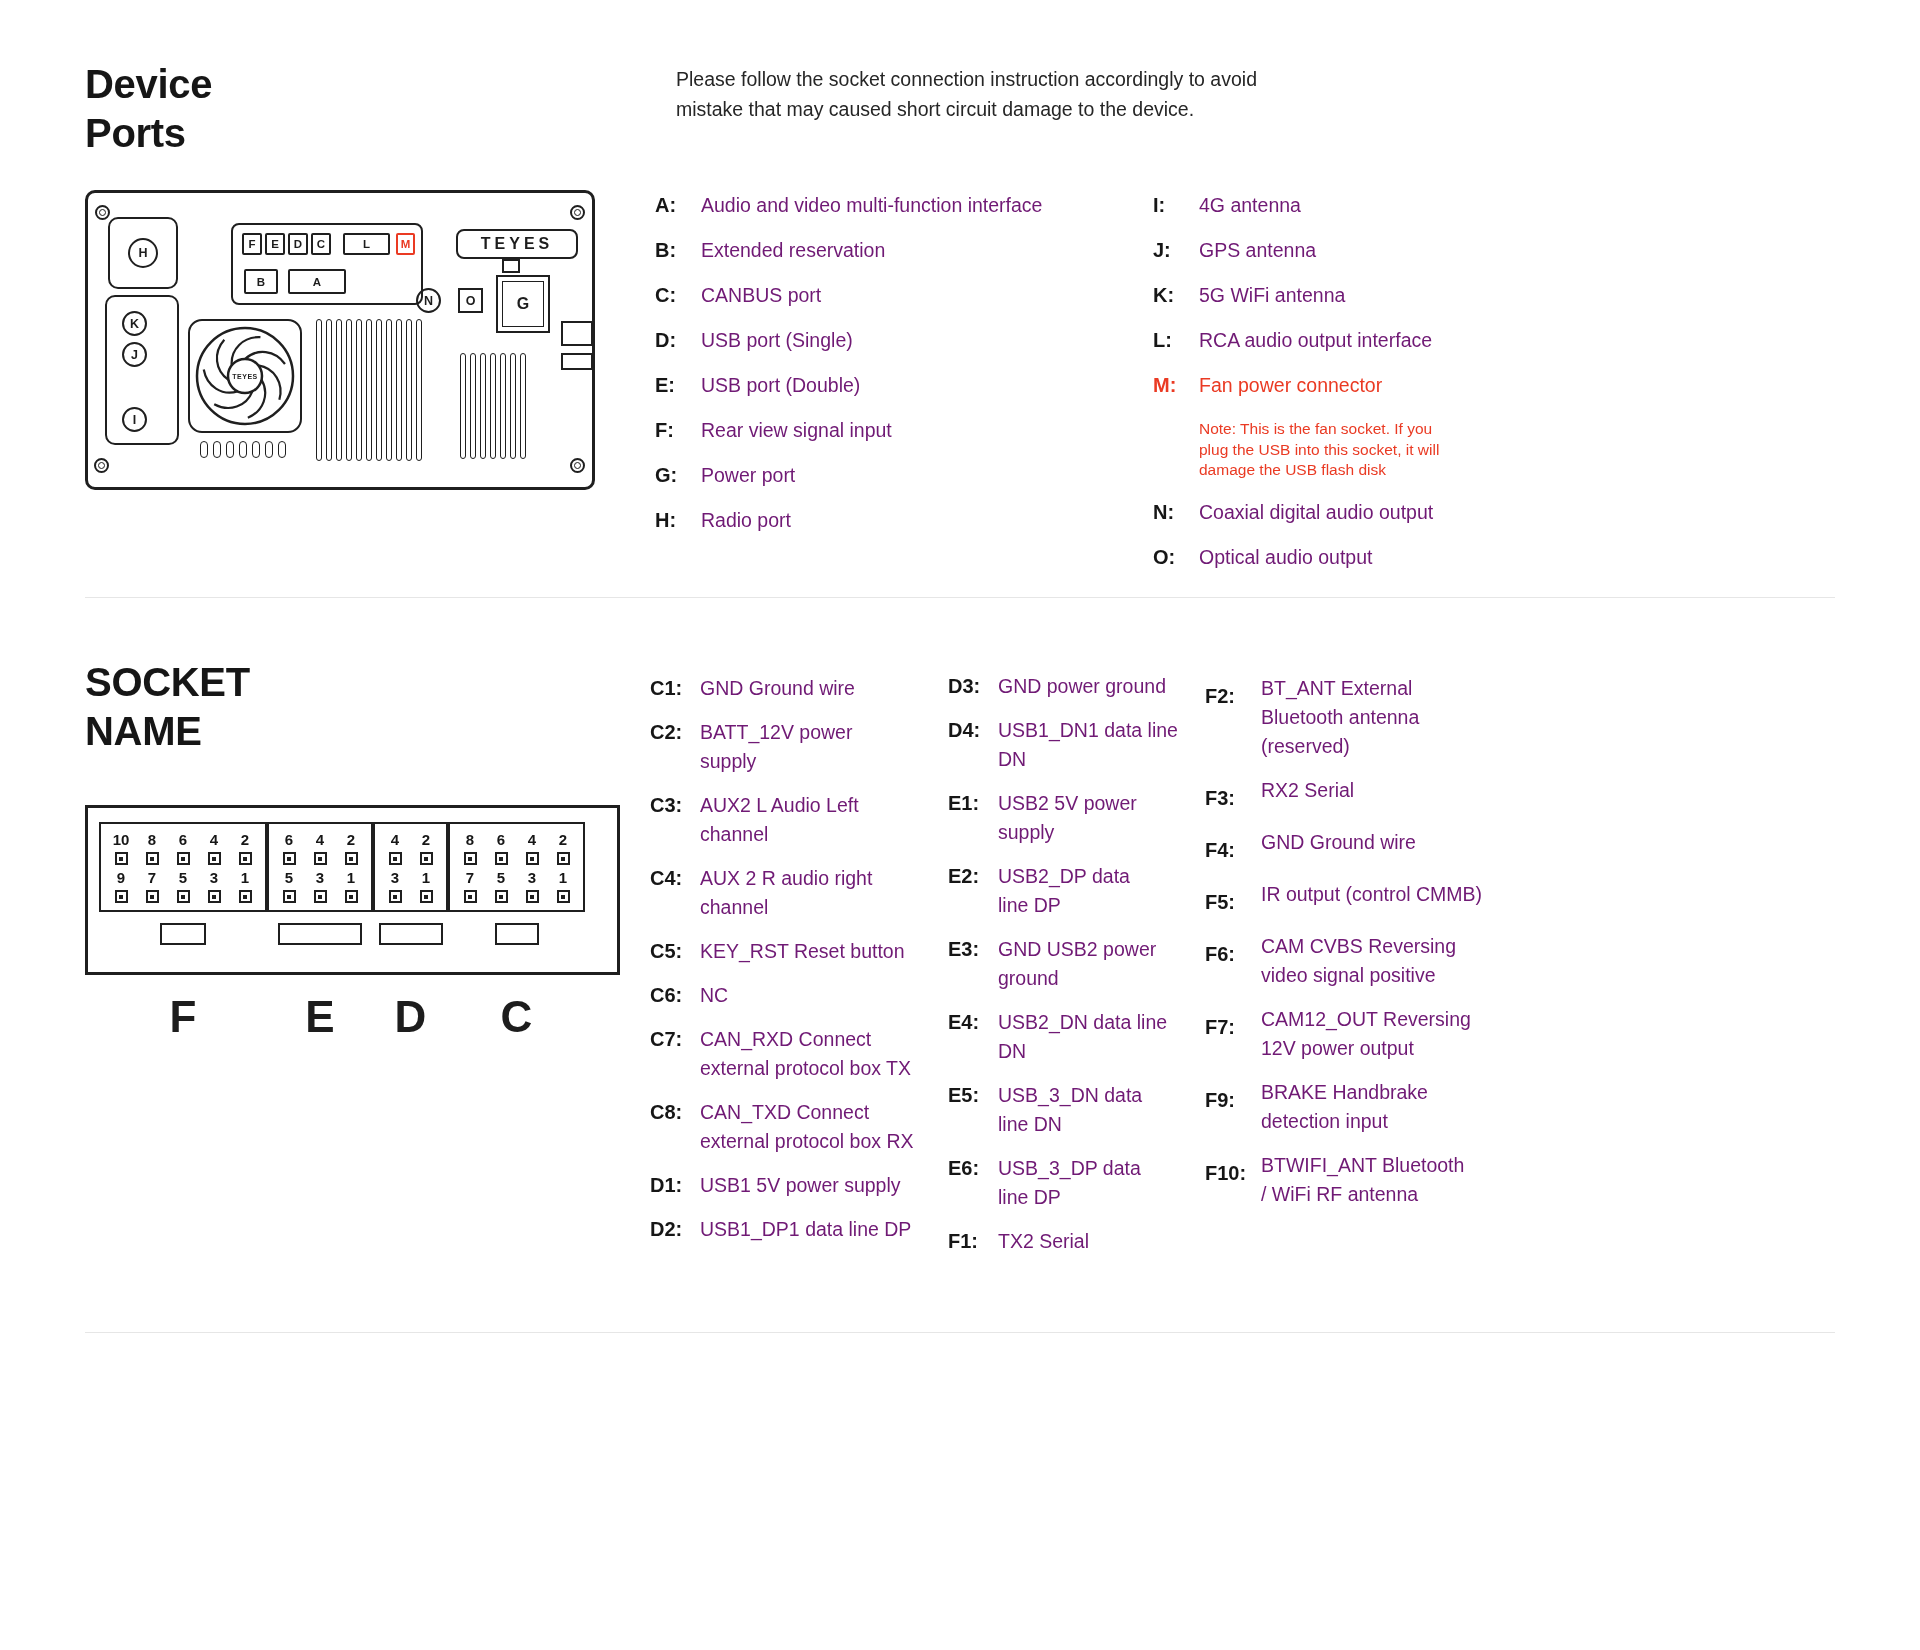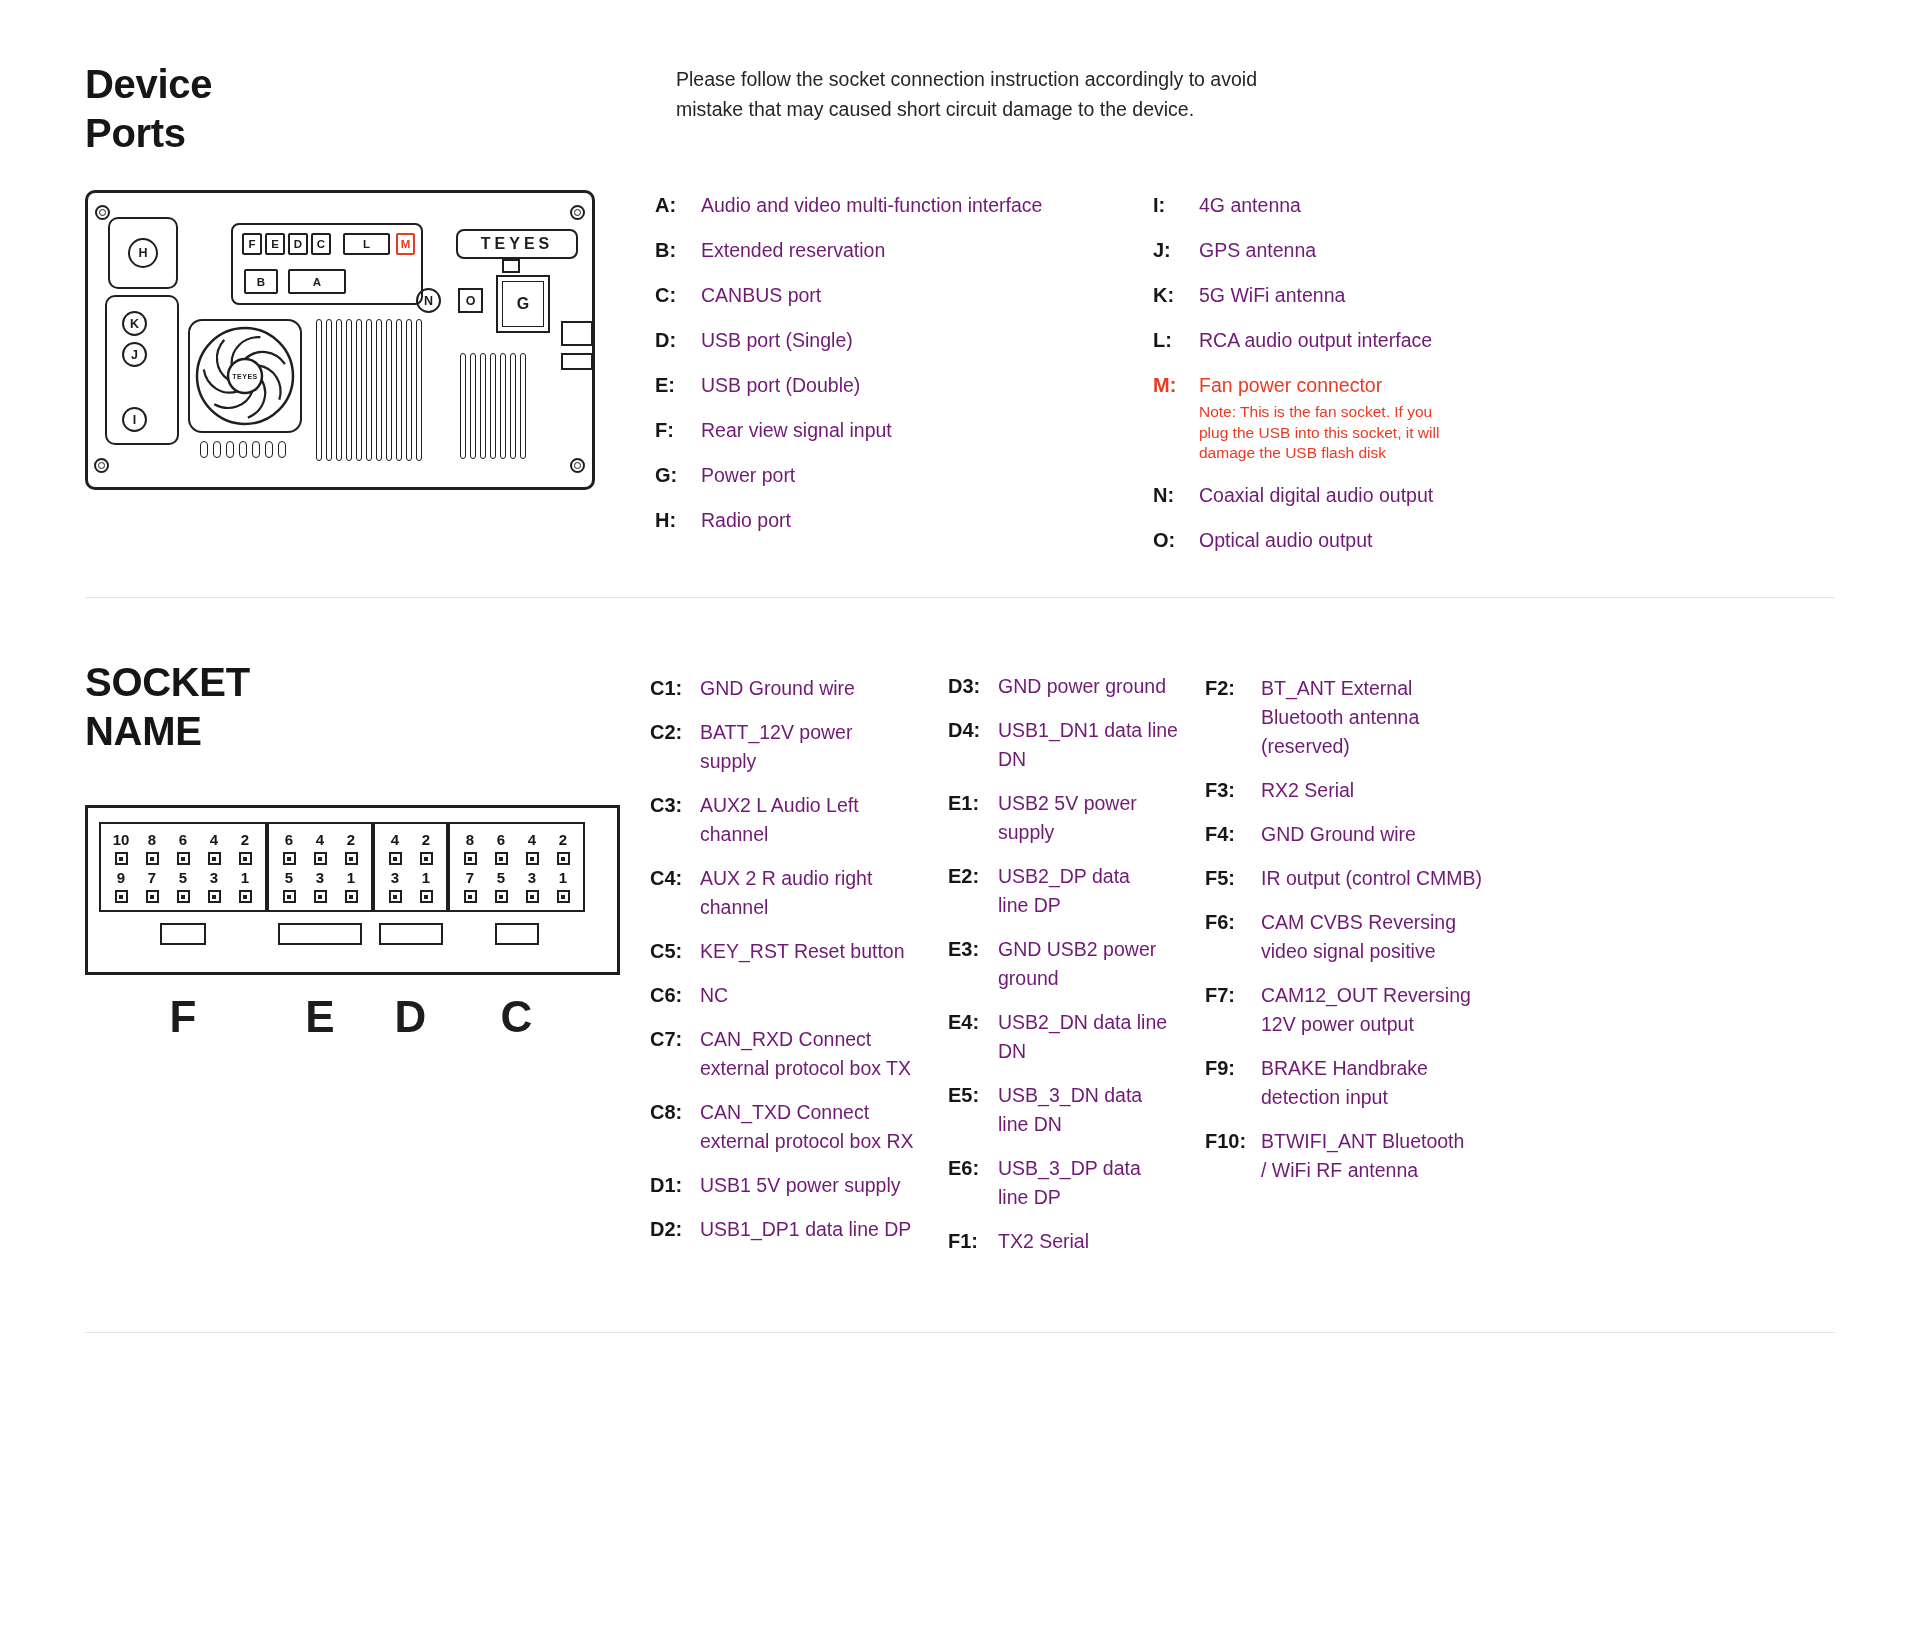--- a/index.html
+++ b/index.html
@@ -22,34 +22,34 @@
   .divider{ position:absolute; left:85px; width:1750px; height:1px; background:#e6e6e6; }
   #divider-1{ top:597px; }
   #divider-2{ top:1332px; }
 
   
   .legend{ position:absolute; }
   .lrow{ display:flex; align-items:flex-start; }
   .lkey{ font-weight:bold; flex:0 0 46px; font-size:20px; line-height:27px; color:#161616; }
   .ldesc{ font-size:19.5px; line-height:27px; white-space:pre-line; color:#701a75; }
   .lnote{ font-size:15.5px; line-height:20.5px; white-space:pre-line;
-          margin-top:3px; color:var(--red); }
+          margin-top:20px; color:var(--red); }
   .red .lkey, .red .ldesc{ color:var(--red); }
 
   .ports .lrow{ margin-bottom:18px; }
   #ports-col1{ left:655px; top:192px; }
   #ports-col2{ left:1153px; top:192px; }
 
   .socketlegend .lrow{ margin-bottom:15px; }
   .socketlegend .lkey{ flex:0 0 50px; line-height:29px; }
   .socketlegend .ldesc{ line-height:29px; }
   #socket-col1{ left:650px; top:674px; }
   #socket-col2{ left:948px; top:672px; }
   #socket-col3{ left:1205px; top:674px; }
-  #socket-col3 .lkey{ flex-basis:56px; }
+  #socket-col3 .lkey{ flex-basis:56px;margin-top:8px; }
 
   
   .device-diagram{ position:absolute; left:85px; top:190px; width:510px; height:300px;
                    border:3px solid #1f1f1f; border-radius:10px; }
   .screw{ position:absolute; width:15px; height:15px; border:2px solid #1f1f1f;
           border-radius:50%; display:flex; align-items:center; justify-content:center; }
   .screw::after{ content:""; width:5px; height:5px; border:1.5px solid #1f1f1f; border-radius:50%; }
   .s-tl{ left:7px; top:12px; } .s-tr{ right:7px; top:12px; }
   .s-bl{ left:6px; bottom:14px; } .s-br{ right:7px; bottom:14px; }
 

